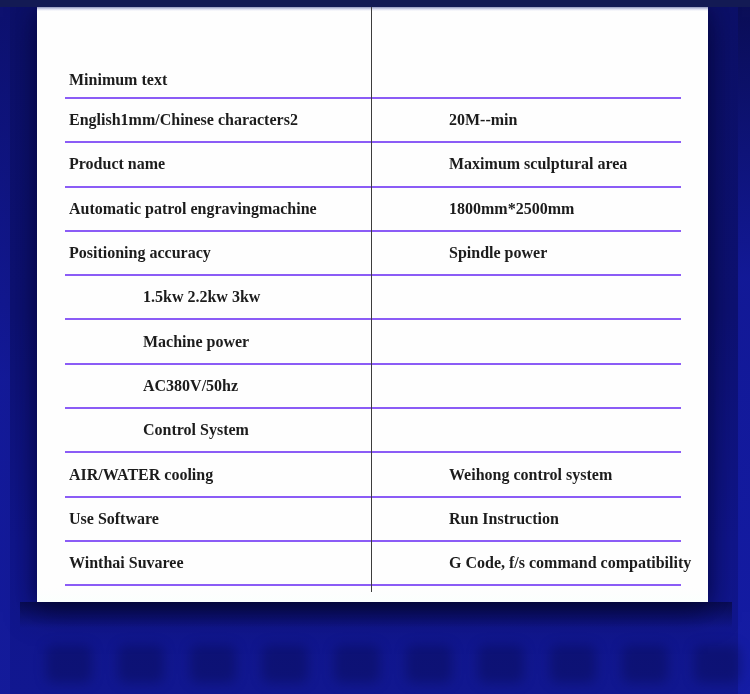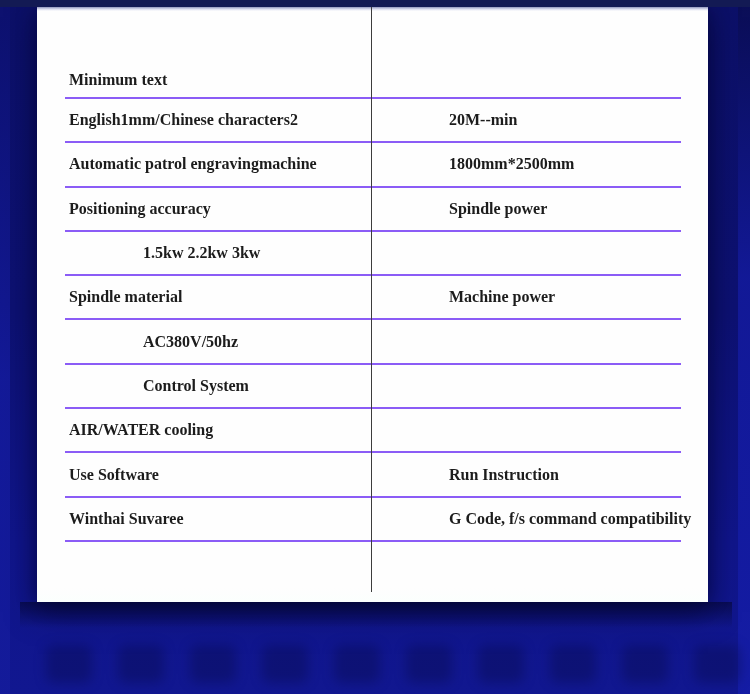--- a/index.html
+++ b/index.html
@@ -161,50 +161,54 @@
   <div class="spec-table" id="spec-table">
   <div class="spec-row">
     <div class="spec-cell left">Minimum text</div>
   </div>
 
   <div class="spec-row">
     <div class="spec-cell left">English1mm/Chinese characters2</div>
     <div class="spec-cell right">20M--min</div>
   </div>
 
+  <div class="spec-row">
+    <div class="spec-cell left">Product name</div>
+    <div class="spec-cell right">Maximum sculptural area</div>
+  </div>
 
   <div class="spec-row">
     <div class="spec-cell left">Automatic patrol engravingmachine</div>
     <div class="spec-cell right">1800mm*2500mm</div>
   </div>
 
   <div class="spec-row">
     <div class="spec-cell left">Positioning accuracy</div>
     <div class="spec-cell right">Spindle power</div>
   </div>
 
   <div class="spec-row">
     <div class="spec-cell right">1.5kw 2.2kw 3kw</div>
   </div>
 
   <div class="spec-row">
-    <div class="spec-cell left">Spindle material</div>
     <div class="spec-cell right">Machine power</div>
   </div>
 
   <div class="spec-row">
     <div class="spec-cell right">AC380V/50hz</div>
   </div>
 
   <div class="spec-row">
     <div class="spec-cell right">Control System</div>
   </div>
 
   <div class="spec-row">
     <div class="spec-cell left">AIR/WATER cooling</div>
+    <div class="spec-cell right">Weihong control system</div>
   </div>
 
   <div class="spec-row">
     <div class="spec-cell left">Use Software</div>
     <div class="spec-cell right">Run Instruction</div>
   </div>
 
   <div class="spec-row">
     <div class="spec-cell left">Winthai Suvaree</div>
     <div class="spec-cell right">G Code, f/s command compatibility</div>

